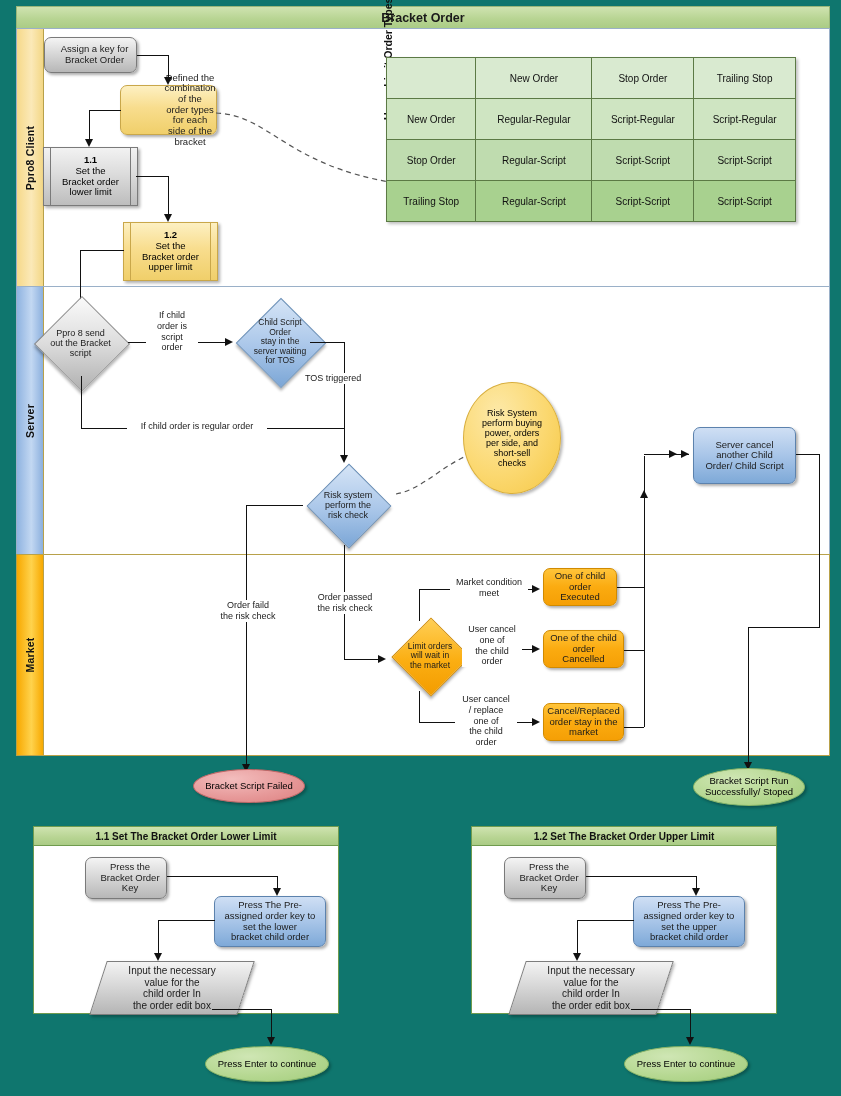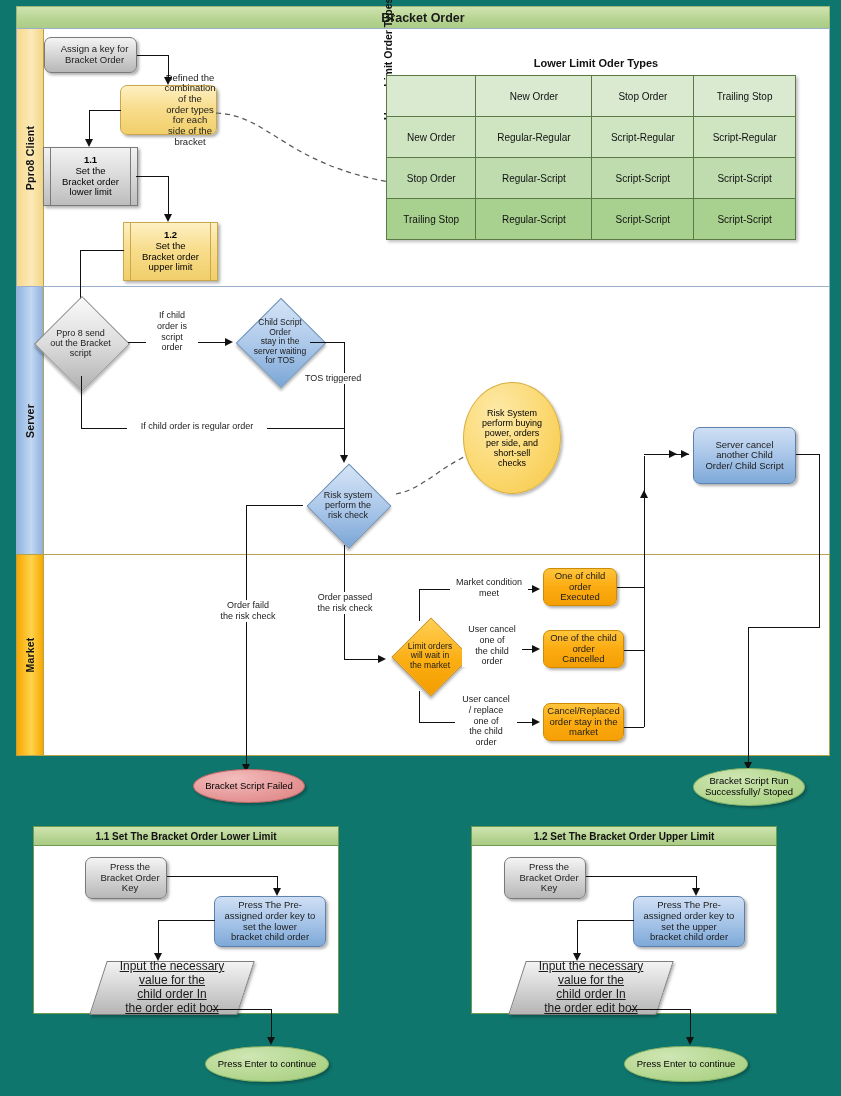--- a/index.html
+++ b/index.html
@@ -68,21 +68,21 @@
        text-align:center;line-height:1.12;box-shadow:2px 2px 3px rgba(0,0,0,.28);}
   .ell.yellow{background:radial-gradient(ellipse at 35% 28%,#fde9a8 0%,#fbd870 55%,#f5c743 100%);border:1px solid #d8ae3d;font-size:9.5px;}
   .ell.red{background:radial-gradient(ellipse at 35% 28%,#f3bdbd 0%,#e79a9a 55%,#dd8080 100%);border:1px solid #c06767;font-size:9.5px;}
   .ell.green{background:radial-gradient(ellipse at 35% 28%,#cfe6b4 0%,#b6d892 55%,#a3cd7c 100%);border:1px solid #8bb567;font-size:9.5px;}
 
   
   .para{position:absolute;}
   .para .sh{position:absolute;inset:0;background:linear-gradient(to bottom,#f3f3f3 0%,#d8d8d8 45%,#b5b5b5 100%);
             border:1px solid #7d7d7d;transform:skewX(-18deg);box-shadow:2px 2px 3px rgba(0,0,0,.3);}
   .para .lbl{position:absolute;inset:0;display:flex;align-items:center;justify-content:center;
-             text-align:center;font-size:12px;line-height:1.15;color:#1b1b1b;text-decoration:underline;}
+             text-align:center;font-size:10px;line-height:1.15;color:#1b1b1b;}
 
   
   .hl{position:absolute;height:0;border-top:1.3px solid #111;}
   .vl{position:absolute;width:0;border-left:1.3px solid #111;}
   .arw{position:absolute;width:0;height:0;}
   .arw.down{border-left:4.5px solid transparent;border-right:4.5px solid transparent;border-top:8px solid #111;}
   .arw.up{border-left:4.5px solid transparent;border-right:4.5px solid transparent;border-bottom:8px solid #111;}
   .arw.right{border-top:4.5px solid transparent;border-bottom:4.5px solid transparent;border-left:8px solid #111;}
   .edgelbl{position:absolute;font-size:9px;color:#1b1b1b;text-align:center;line-height:1.2;
            background:#fff;}
@@ -183,21 +183,20 @@
 
   <svg class="abs" style="left:210px;top:95px;width:190px;height:100px;">
     <path d="M6,18 C60,20 75,70 185,88" fill="none" stroke="#555" stroke-width="1.2" stroke-dasharray="5,4"></path>
   </svg>
 
   <div id="ulot">
     <span>Upper Limit Order Types</span>
   </div>
 
   <div id="matrix-wrap">
-    <div class="mtx-title">Lower Limit Oder Types</div>
     <table class="mtx">
       <tbody>
           <tr class="mrow0">
         <td class="hd"></td>
         <td class="hd">New Order</td>
         <td class="hd">Stop Order</td>
         <td class="hd">Trailing Stop</td>
       </tr>
       <tr class="mrow1">
         <td class="hd">New Order</td>

